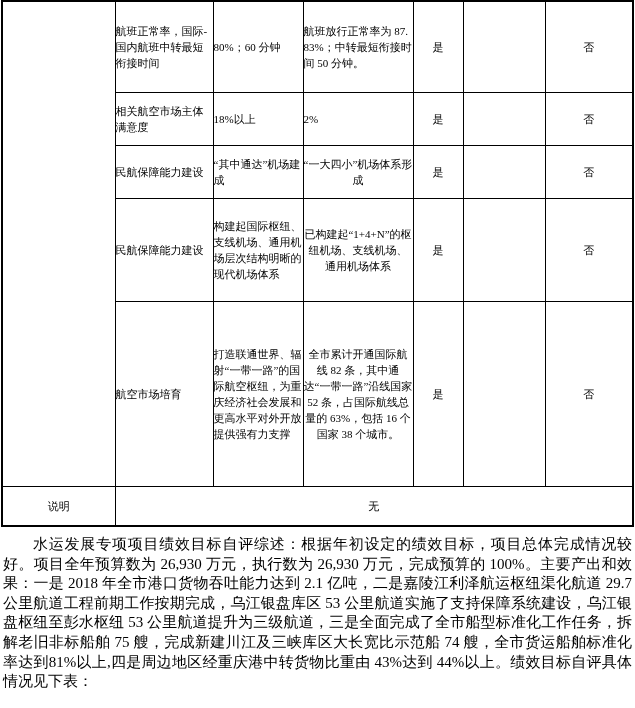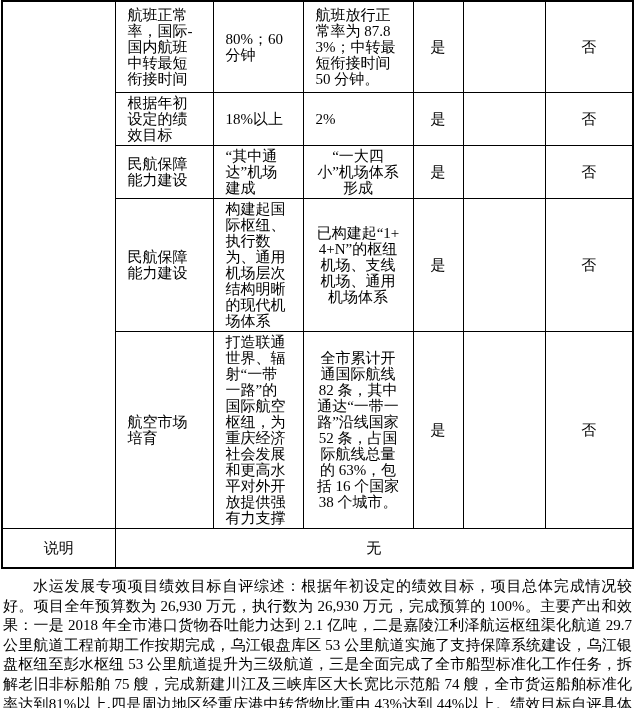--- a/index.html
+++ b/index.html
@@ -18,22 +18,22 @@
   table.perf {
     border-collapse: collapse;
     table-layout: fixed;
     width: 633px;
     margin-left: 1px;
     border: 2px solid #000;
   }
   table.perf td {
     border: 1px solid #000;
     vertical-align: middle;
-    padding: 2px 12px;
-    font-size: 15px;
+    padding: 2px 0;
+    font-size: 11px;
     line-height: 16px;
     overflow: hidden;
     word-break: break-all;
   }
   td.c-left   { text-align: left; }
   td.c-center { text-align: center; }
   tr.r1 td { height: 91px; }
   tr.r2 td { height: 53px; }
   tr.r3 td { height: 53px; }
   tr.r4 td { height: 103px; }
@@ -68,38 +68,38 @@
       <tr class="r1">
         <td class="c-center" rowspan="5"></td>
         <td class="c-left">航班正常率，国际-国内航班中转最短衔接时间</td>
         <td class="c-left">80%；60 分钟</td>
         <td class="c-left">航班放行正常率为 87.83%；中转最短衔接时间 50 分钟。</td>
         <td class="c-center">是</td>
         <td class="c-center"></td>
         <td class="c-center">否</td>
       </tr>
       <tr class="r2">
-        <td class="c-left">根据年初设定的绩效目标</td>
+        <td class="c-left">相关航空市场主体满意度</td>
         <td class="c-left">18%以上</td>
         <td class="c-left">2%</td>
         <td class="c-center">是</td>
         <td class="c-center"></td>
         <td class="c-center">否</td>
       </tr>
       <tr class="r3">
         <td class="c-left">民航保障能力建设</td>
         <td class="c-left">“其中通达”机场建成</td>
         <td class="c-center">“一大四小”机场体系形成</td>
         <td class="c-center">是</td>
         <td class="c-center"></td>
         <td class="c-center">否</td>
       </tr>
       <tr class="r4">
         <td class="c-left">民航保障能力建设</td>
-        <td class="c-left">构建起国际枢纽、执行数为、通用机场层次结构明晰的现代机场体系</td>
+        <td class="c-left">构建起国际枢纽、支线机场、通用机场层次结构明晰的现代机场体系</td>
         <td class="c-center">已构建起“1+4+N”的枢纽机场、支线机场、通用机场体系</td>
         <td class="c-center">是</td>
         <td class="c-center"></td>
         <td class="c-center">否</td>
       </tr>
       <tr class="r5">
         <td class="c-left">航空市场培育</td>
         <td class="c-left">打造联通世界、辐射“一带一路”的国际航空枢纽，为重庆经济社会发展和更高水平对外开放提供强有力支撑</td>
         <td class="c-center">全市累计开通国际航线 82 条，其中通达“一带一路”沿线国家 52 条，占国际航线总量的 63%，包括 16 个国家 38 个城市。</td>
         <td class="c-center">是</td>

